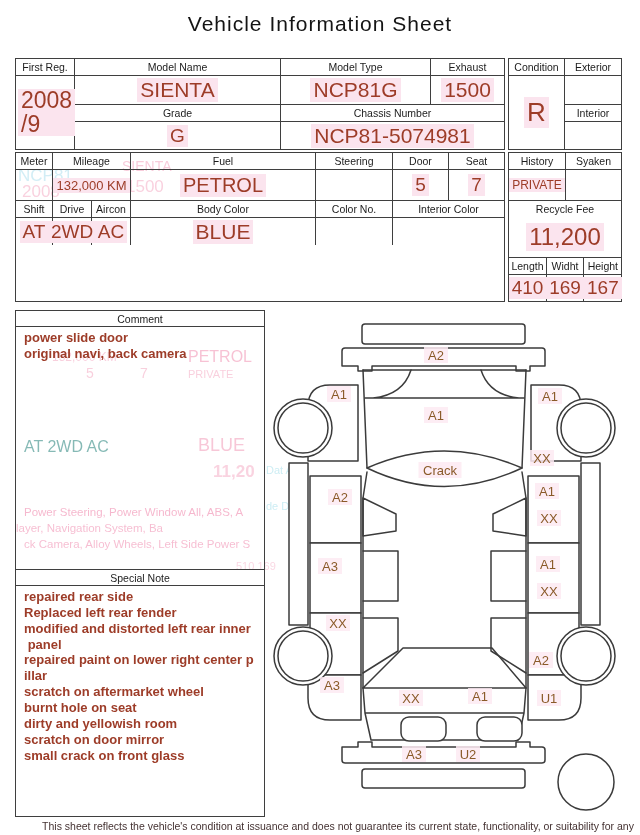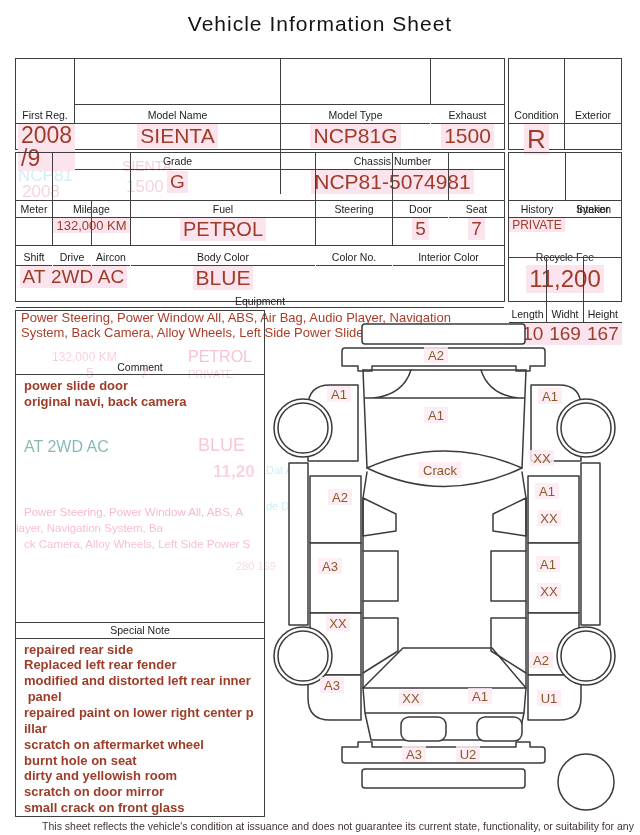--- a/index.html
+++ b/index.html
@@ -12,21 +12,21 @@
     top:12px;left:0;width:640px;text-align:center;
     font-size:21px;letter-spacing:1px;color:#141414;
   }
   .box{border:1px solid #3f3f3f;background:transparent;z-index:2;}
   .row{display:flex;box-sizing:border-box;}
   .row + .row, .bt{border-top:1px solid #3f3f3f;}
   .cell{box-sizing:border-box;display:flex;flex-direction:column;border-right:1px solid #3f3f3f;}
   .cell.last{border-right:none;}
   .ch{
     height:16px;flex:none;display:flex;align-items:center;justify-content:center;
-    font-size:10.5px;color:#1c1c1c;border-bottom:1px solid #3f3f3f;background:transparent;white-space:nowrap;margin-top:48px;
+    font-size:10.5px;color:#1c1c1c;border-bottom:1px solid #3f3f3f;background:transparent;white-space:nowrap;
   }
   .cv{flex:1;display:flex;align-items:center;justify-content:center;color:#9d3c28;}
   .hl{background:#fbe4ee;padding:0 3px;display:inline-block;}
   .hl:empty{background:none;padding:0;}
   .xl{font-size:23px;} .lg{font-size:21px;} .md{font-size:19px;} .sm{font-size:13px;} .xs{font-size:12px;}
   .pre{white-space:pre-wrap;}
   .lh1{line-height:1.02;}
   .eq-text{
     font-size:13px;line-height:1.18;color:#ac3c28;padding:2px 5px;text-align:left;
     align-items:flex-start;justify-content:flex-start;display:block;
@@ -56,21 +56,21 @@
     <div class="ghost" style="left: 188px; top: 348px; font-size: 16px; color: rgb(242, 154, 184); opacity: 0.6;">PETROL</div>
     <div class="ghost" style="left: 86px; top: 365px; font-size: 14px; color: rgb(245, 177, 200); opacity: 0.6;">5</div>
     <div class="ghost" style="left: 140px; top: 365px; font-size: 14px; color: rgb(245, 177, 200); opacity: 0.6;">7</div>
     <div class="ghost" style="left: 188px; top: 368px; font-size: 11px; color: rgb(245, 177, 200); opacity: 0.6;">PRIVATE</div>
     <div class="ghost" style="left: 24px; top: 438px; font-size: 16px; color: #0f766e; opacity: 0.5;">AT   2WD   AC</div>
     <div class="ghost" style="left: 198px; top: 435px; font-size: 18px; color: rgb(242, 154, 184); opacity: 0.55;">BLUE</div>
     <div class="ghost" style="left: 213px; top: 462px; font-size: 17px; color: rgb(245, 168, 194); opacity: 0.5; font-weight: bold;">11,20</div>
     <div class="ghost" style="left: 24px; top: 506px; font-size: 11.5px; color: rgb(240, 138, 174); opacity: 0.6;">Power Steering, Power Window All, ABS, A</div>
     <div class="ghost" style="left: 16px; top: 522px; font-size: 11.5px; color: rgb(240, 138, 174); opacity: 0.55;">layer, Navigation System, Ba</div>
     <div class="ghost" style="left: 24px; top: 538px; font-size: 11.5px; color: rgb(240, 138, 174); opacity: 0.55;">ck Camera, Alloy Wheels, Left Side Power S</div>
-    <div class="ghost" style="left: 236px; top: 560px; font-size: 11px; color: rgb(245, 177, 200); opacity: 0.5;">280  169</div>
+    <div class="ghost" style="left: 236px; top: 560px; font-size: 11px; color: rgb(245, 177, 200); opacity: 0.5;">510  169</div>
     <div class="ghost" style="left: 266px; top: 464px; font-size: 11px; color: rgb(154, 219, 232); opacity: 0.5;">Dat Aud</div>
     <div class="ghost" style="left: 266px; top: 500px; font-size: 11px; color: rgb(154, 219, 232); opacity: 0.5;">de Doo</div>
   </div>
 
 <div class="abs page-title">Vehicle Information Sheet</div>
 
 <div class="abs box row" style="left:15px;top:58px;width:490px;height:92px">
   <div class="cell" style="width:59px">
     <div class="ch">First Reg.</div>
     <div class="cv xl lh1" style="justify-content:flex-start;padding-left:2px">
@@ -204,24 +204,20 @@
       <div class="cv sm">
           <span class="hl"></span>
         </div>
     </div>
     <div class="cell last" style="flex:1">
       <div class="ch">Interior Color</div>
       <div class="cv sm">
           <span class="hl"></span>
         </div>
     </div>
-  </div>
-  <div class="bt" style="flex:1;display:flex;flex-direction:column">
-    <div class="ch" style="height:13px">Equipment</div>
-    <div class="eq-text">Power Steering, Power Window  All, ABS, Air Bag, Audio Player, Navigation System, Back Camera, Alloy Wheels, Left Side Power Slide Door</div>
   </div>
 </div>
 
 <div class="abs box" style="left:508px;top:152px;width:114px;height:150px;display:flex;flex-direction:column">
   <div class="row" style="height:47px">
     <div class="cell" style="width:57px">
       <div class="ch">History</div>
       <div class="cv xs">
           <span class="hl">PRIVATE</span>
         </div>

